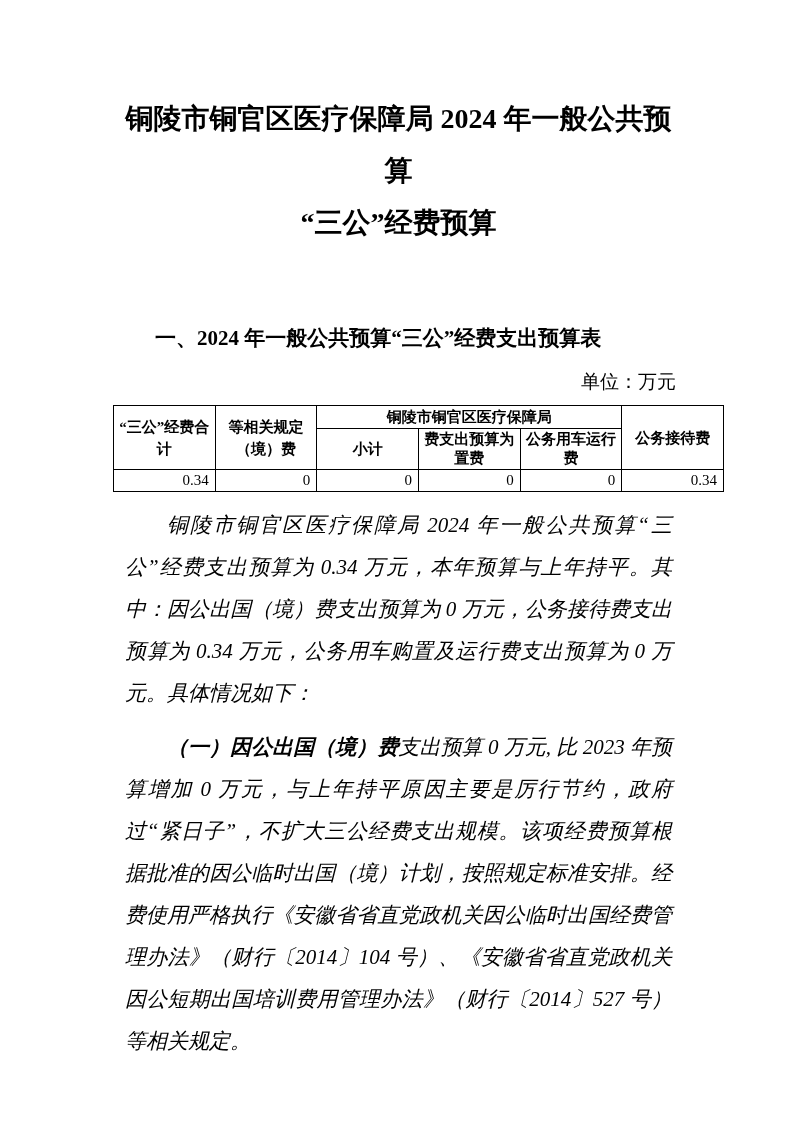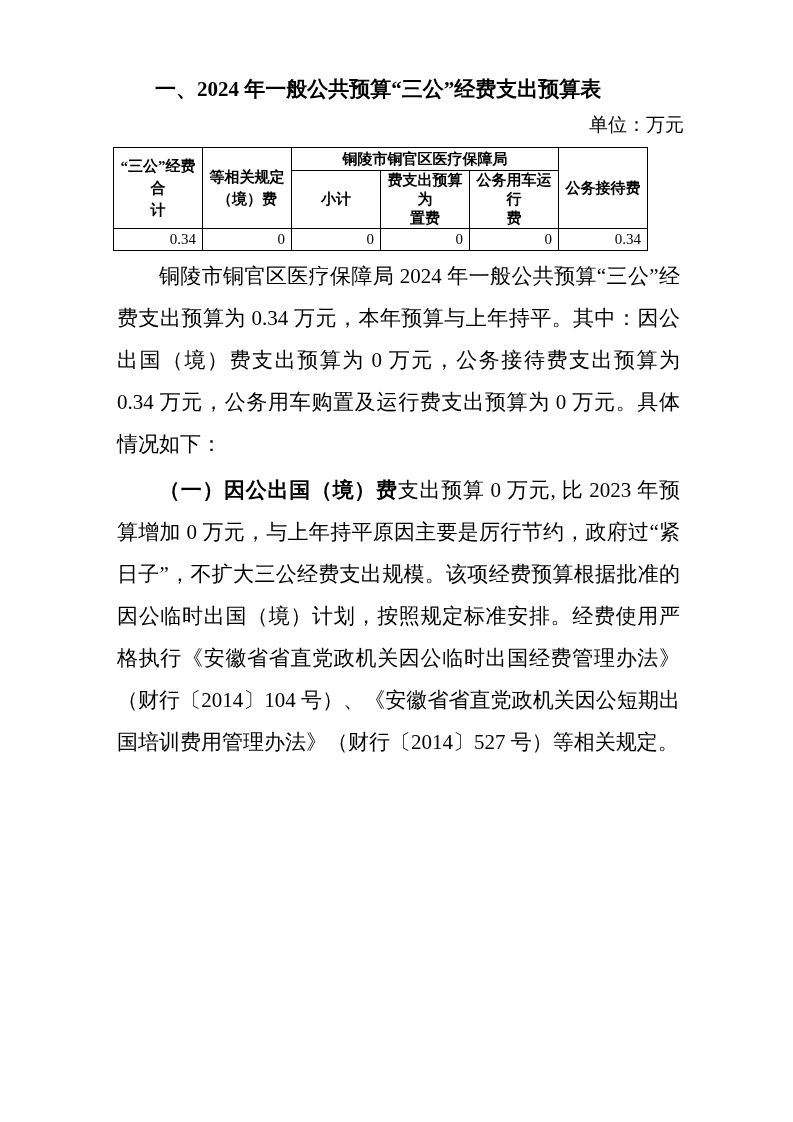--- a/index.html
+++ b/index.html
@@ -39,26 +39,26 @@
     margin-top: 68px;
     font-family: Liberation Serif, serif;
   }
   .heading-2 {
     margin-top: 21px;
   }
   .unit-line {
     font-size: 19px;
     line-height: 30px;
     text-align: right;
-    margin: 0;
+    margin: 8px;
   }
   table.budget-table {
     border-collapse: collapse;
     table-layout: fixed;
-    width: 535px;
+    width: 611px;
     margin-top: 7px;
   }
   table.budget-table col { width: 16.666%; }
   table.budget-table th,
   table.budget-table td {
     border: 1px solid #000000;
     font-size: 15px;
     padding: 0;
   }
   table.budget-table th {
@@ -70,33 +70,38 @@
   }
   tr.group-header-row th { height: 22px; line-height: 22px; }
   tr.sub-header-row th { height: 40px; }
   tr.data-row td {
     height: 21px;
     text-align: right;
     padding-right: 6px;
     line-height: 21px;
   }
   .body-paragraph {
-    margin: 4px;
+    margin: 12px;
     font-size: 21px;
     line-height: 42px;
     text-align: justify;
     text-indent: 2em;
+    font-style: italic;
   }
   .body-paragraph .lead { font-weight: bold; }
 </style>
 </head>
 <body>
 
 <div class="content">
 
+  <h1 class="doc-title">
+    <span>铜陵市铜官区医疗保障局 2024 年一般公共预算</span><br>
+    <span>“三公”经费预算</span>
+  </h1>
 
   <h2 class="section-heading heading-1">一、2024 年一般公共预算“三公”经费支出预算表</h2>
 
   <p class="unit-line">单位：万元</p>
 
   <table class="budget-table">
     <colgroup>
       <col>
         <col>
         <col>

